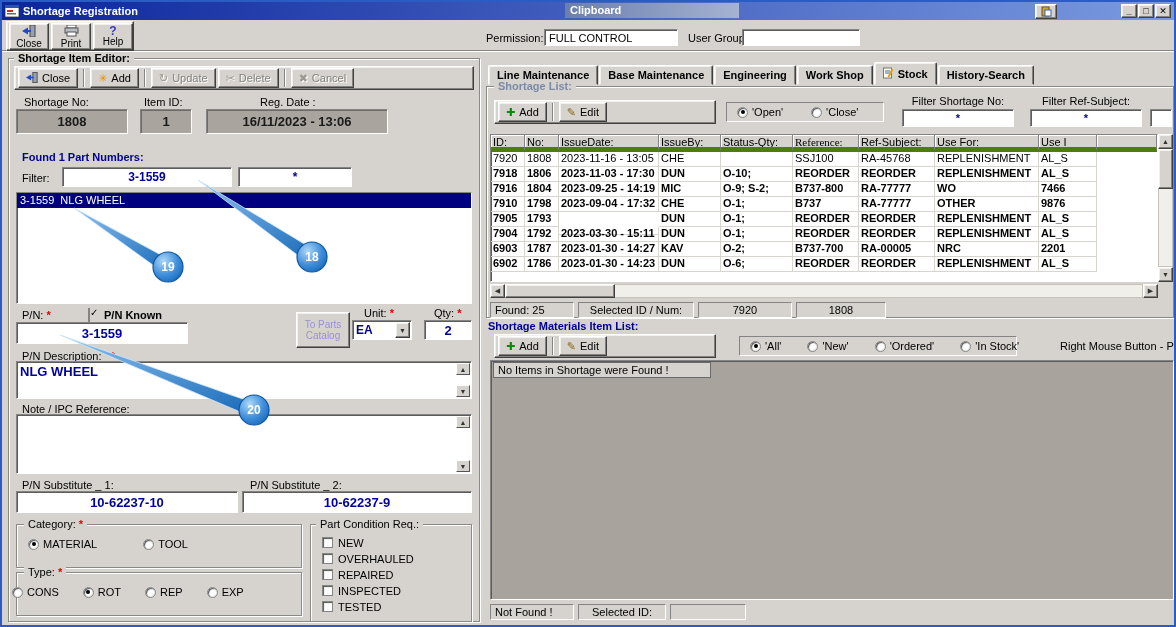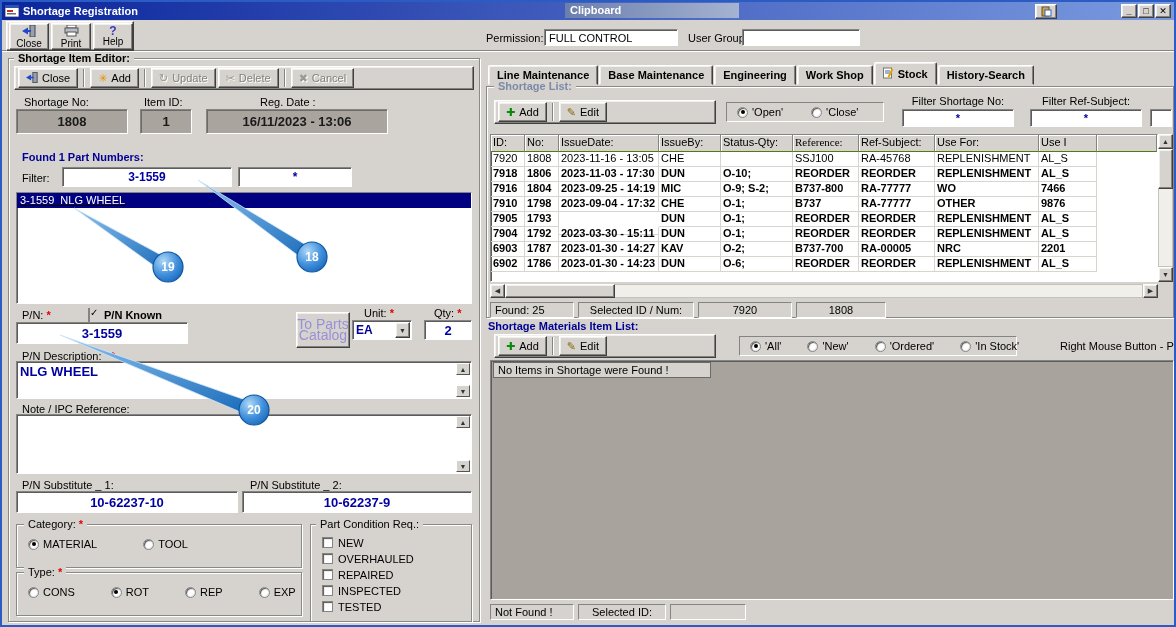--- a/index.html
+++ b/index.html
@@ -48,21 +48,21 @@
   .cb{width:11px;height:11px;background:#fff;border:1px solid #848484;box-shadow:inset 1px 1px 1px #555;position:relative;flex:none;}
   .cb.on::after{content:'✓';position:absolute;left:1px;top:-2px;font-size:10px;font-weight:bold;color:#000;}
   .check-item{display:flex;align-items:center;gap:5px;height:15px;font-size:11px;}
   
   #tabs{position:absolute;left:486px;top:60px;height:23px;display:flex;align-items:flex-end;}
   .tab{display:inline-flex;align-items:center;gap:4px;height:20px;padding:0 8px;background:#d6d3ce;border:1px solid;border-color:#ffffff #404040 #d6d3ce #ffffff;box-shadow:inset -1px 0 0 #84827c,inset 1px 1px 0 #f2f0ec;border-radius:2px 2px 0 0;font-weight:bold;font-size:11px;margin-right:1px;white-space:nowrap;}
   .tab.active{height:23px;z-index:2;}
   
   #grid{position:absolute;left:488px;top:132px;width:668px;height:148px;background:#fff;border:1px solid;border-color:#848484 #ffffff #ffffff #848484;box-shadow:inset 1px 1px 0 #5c5c5c;overflow:hidden;}
   #grid-head{display:flex;height:17px;}
-  .hcell{flex:none;background:#d6d3ce;border-right:1px solid #848484;border-bottom:1px solid #4d7c0f;box-shadow:inset 1px 1px 0 #fff;font-size:11px;padding:1px 2px;white-space:nowrap;overflow:hidden;}
+  .hcell{flex:none;background:#d6d3ce;border-right:1px solid #848484;border-bottom:5px solid #4d7c0f;box-shadow:inset 1px 1px 0 #fff;font-size:11px;padding:1px 2px;white-space:nowrap;overflow:hidden;}
   .hcell.fill{flex:1;}
   .grow{display:flex;height:15px;}
   .gcell{flex:none;border-right:1px solid #d8d5d0;border-bottom:1px solid #d8d5d0;font-size:11px;padding:0 2px;white-space:nowrap;overflow:hidden;}
   .grow.bold .gcell{font-weight:bold;}
   
   .sbtn{position:absolute;display:flex;align-items:center;justify-content:center;font-size:7px;color:#333;background:#d6d3ce;border:1px solid;border-color:#ffffff #404040 #404040 #ffffff;box-shadow:inset -1px -1px 0 #84827c,inset 1px 1px 0 #f2f0ec;}
   .track{position:absolute;background:#f1efe9;border:1px solid #c6c2ba;}
   .thumb{position:absolute;background:#d6d3ce;border:1px solid;border-color:#ffffff #404040 #404040 #ffffff;box-shadow:inset -1px -1px 0 #84827c,inset 1px 1px 0 #f2f0ec;}
   #callouts{position:absolute;left:0;top:0;width:1176px;height:627px;pointer-events:none;z-index:60;}
 </style>
@@ -194,21 +194,21 @@
 
   <span class="lbl" style="left:20px;top:307px;"><span>P/N:</span> <span class="red">*</span></span>
   <span class="cb on abs" style="left:86px;top:307px;"></span>
   <span class="lbl bold" style="left:102px;top:307px;">P/N Known</span>
   <span class="lbl" style="left:362px;top:305px;"><span>Unit:</span> <span class="red">*</span></span>
   <span class="lbl" style="left:432px;top:305px;"><span>Qty:</span> <span class="red">*</span></span>
 
   <div class="field" style="left:14px;top:320px;width:172px;height:22px;">
       <span>3-1559</span>
     </div>
-  <button class="b3d abs" style="left:294px;top:310px;width:54px;height:36px;font-size:14px;line-height:11px;color:#9b8fd8;text-align:center;">
+  <button class="b3d abs" style="left:294px;top:310px;width:54px;height:36px;font-size:10px;line-height:11px;color:#9b8fd8;text-align:center;">
     <span>To Parts</span><br><span>Catalog</span>
   </button>
   <div class="sk abs" style="left:350px;top:318px;width:60px;height:20px;">
     <span class="navy" style="position:absolute;left:3px;top:2px;font-size:12px;">EA</span>
     <span class="sbtn" style="right:1px;top:1px;width:15px;height:16px;">▼</span>
   </div>
   <div class="field" style="left:422px;top:318px;width:48px;height:20px;">
       <span>2</span>
     </div>
 
@@ -243,21 +243,21 @@
         <span>MATERIAL</span>
       </span>
       <span class="radio-item">
         <span class="rad"></span>
         <span>TOOL</span>
       </span>
     </div>
 
   <div class="gb" style="left:14px;top:570px;width:286px;height:44px;"></div>
   <span class="gb-label" style="left:22px;top:564px;"><span>Type:</span> <span class="red">*</span></span>
-  <div class="radio-row" id="type-radios" style="left:26px;top:584px;column-gap:36px;">
+  <div class="radio-row" id="type-radios" style="left:10px;top:584px;column-gap:24px;">
       <span class="radio-item">
         <span class="rad"></span>
         <span>CONS</span>
       </span>
       <span class="radio-item">
         <span class="rad on"></span>
         <span>ROT</span>
       </span>
       <span class="radio-item">
         <span class="rad"></span>

